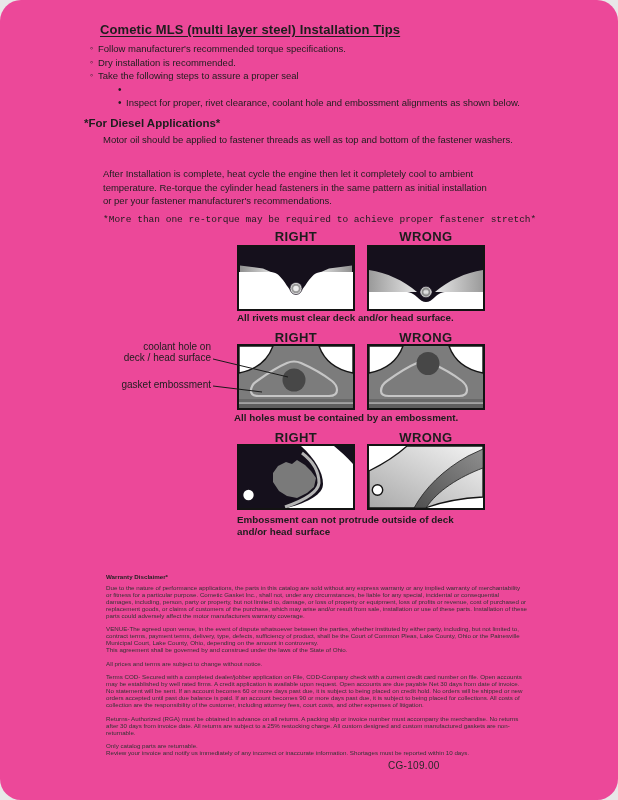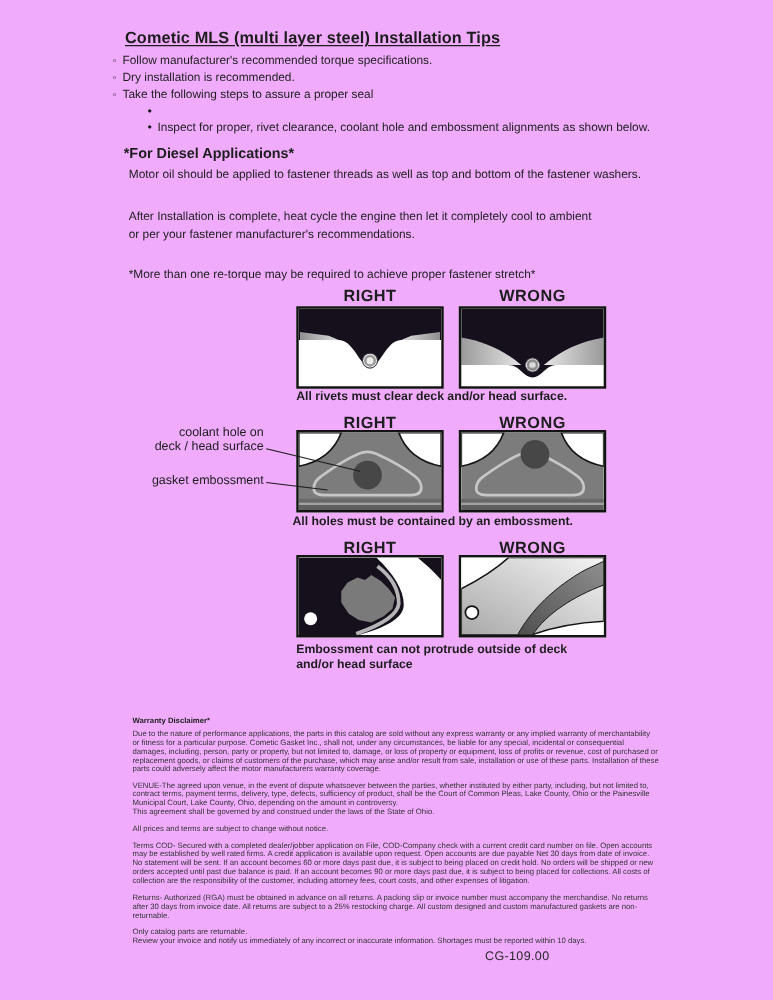--- a/index.html
+++ b/index.html
@@ -1,37 +1,37 @@
 <!DOCTYPE html>
 <html><head>
 <meta charset="utf-8">
 <style>
   html,body{margin:0;padding:0;background:#e8e8e8;}
   .page{
-    position:relative;width:618px;height:800px;background:#f0abfc;
+    position:relative;width:618px;height:800px;background:#ec4899;
     font-family:"Liberation Sans","DejaVu Sans",sans-serif;color:#1d1d1d;
-    overflow:hidden;margin:0 auto;
+    overflow:hidden;margin:0 auto;border-radius:21px;
   }
   .abs{position:absolute;}
   .page-title{
     left:100px;top:22px;font-size:13px;font-weight:bold;
     text-decoration:underline;text-underline-offset:2px;letter-spacing:.1px;
     white-space:nowrap;
   }
   .bullets{left:90px;top:42px;font-size:9.5px;line-height:13.5px;}
   .b-row{display:flex;white-space:nowrap;}
   .b-marker{width:8px;flex:0 0 8px;font-size:9px;}
   .b-sub{padding-left:28px;}
   .b-sub .b-marker{width:8px;font-size:10px;}
-  .diesel-heading{left:99px;top:117px;font-size:11.5px;font-weight:bold;white-space:nowrap;}
+  .diesel-heading{left:84px;top:117px;font-size:11.5px;font-weight:bold;white-space:nowrap;}
   .para{left:103px;font-size:9.5px;line-height:13.5px;}
   .para div{white-space:nowrap;}
   .p1{top:133px;}
   .p2{top:167px;}
-  .p3{top:213px;white-space:nowrap;}
+  .p3{top:213px;white-space:nowrap;font-family:Liberation Mono, monospace;}
   .dg-label{font-size:13px;font-weight:bold;text-align:center;width:118px;letter-spacing:.4px;white-space:nowrap;}
   .lbl-r1{top:229px;}
   .lbl-r2{top:330px;}
   .lbl-r3{top:430px;}
   .col-l{left:237px;}
   .col-r{left:367px;}
   .panel{width:114px;height:62px;border:2px solid #131313;display:block;background:#fff;}
   .box-r1{top:245px;}
   .box-r2{top:344px;}
   .box-r3{top:444px;}
@@ -79,20 +79,21 @@
     </div>
   </div>
 
   <div class="abs diesel-heading">*For Diesel Applications*</div>
 
   <div class="abs para p1">
     <div>Motor oil should be applied to fastener threads as well as top and bottom of the fastener washers.</div>
   </div>
   <div class="abs para p2">
     <div>After Installation is complete, heat cycle the engine then let it completely cool to ambient</div>
+    <div>temperature. Re-torque the cylinder head fasteners in the same pattern as initial installation</div>
     <div>or per your fastener manufacturer's recommendations.</div>
   </div>
   <div class="abs para p3">*More than one re-torque may be required to achieve proper fastener stretch*</div>
 
   <div class="abs dg-label lbl-r1 col-l">RIGHT</div>
   <div class="abs dg-label lbl-r1 col-r">WRONG</div>
 
   <svg class="abs panel box-r1 col-l" viewBox="0 0 114 62" width="114" height="62">
     <defs>
       <linearGradient id="wgl" x1="0" y1="0" x2="1" y2="0">

